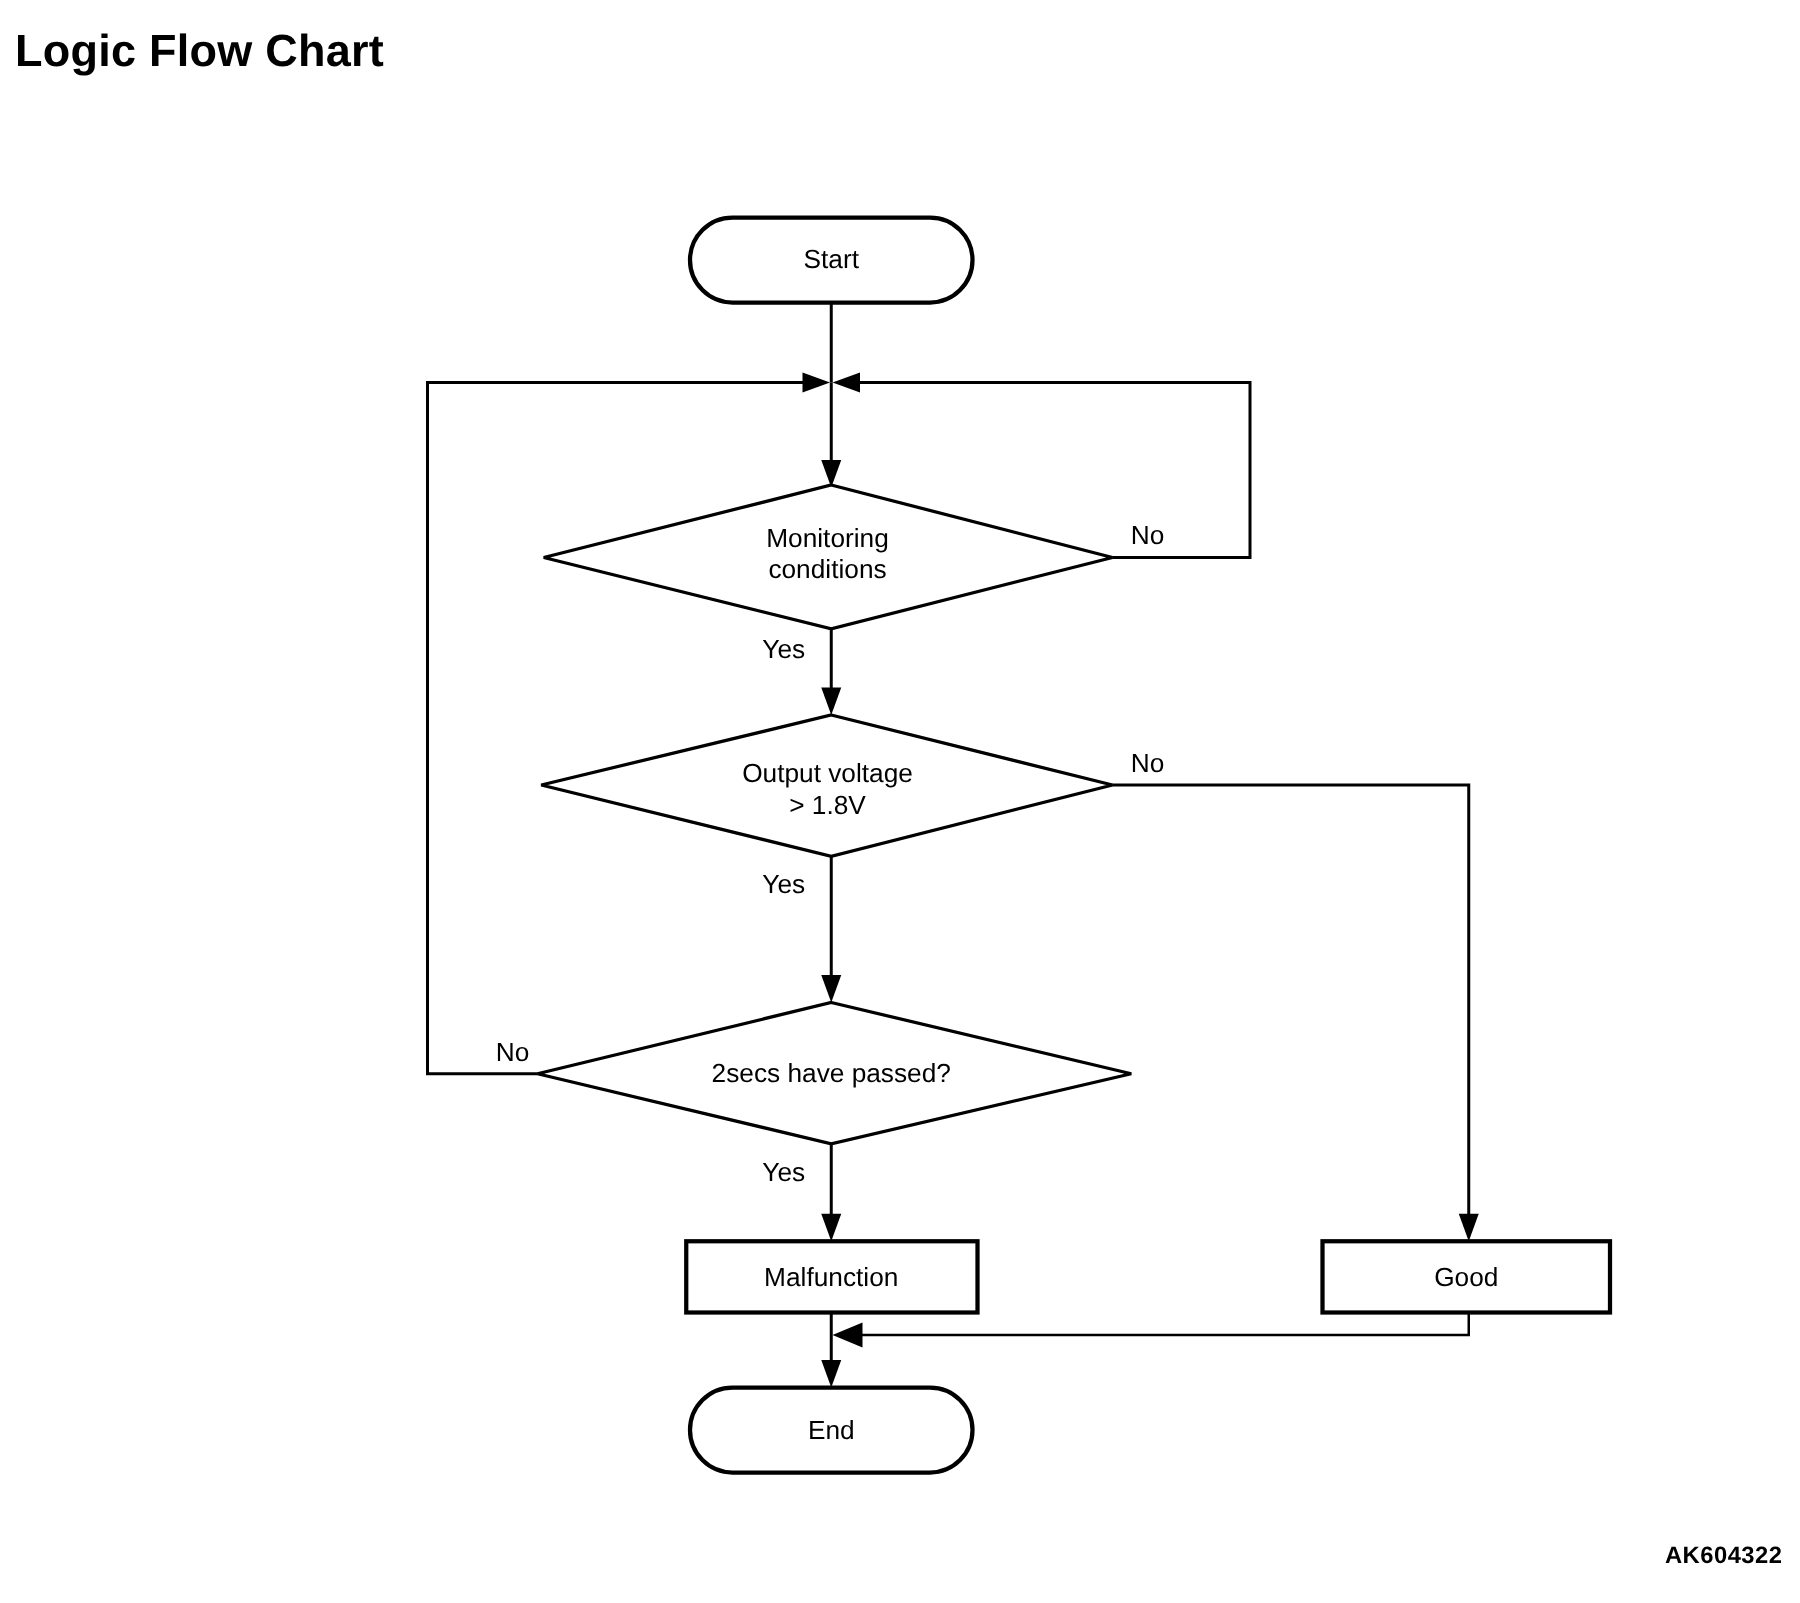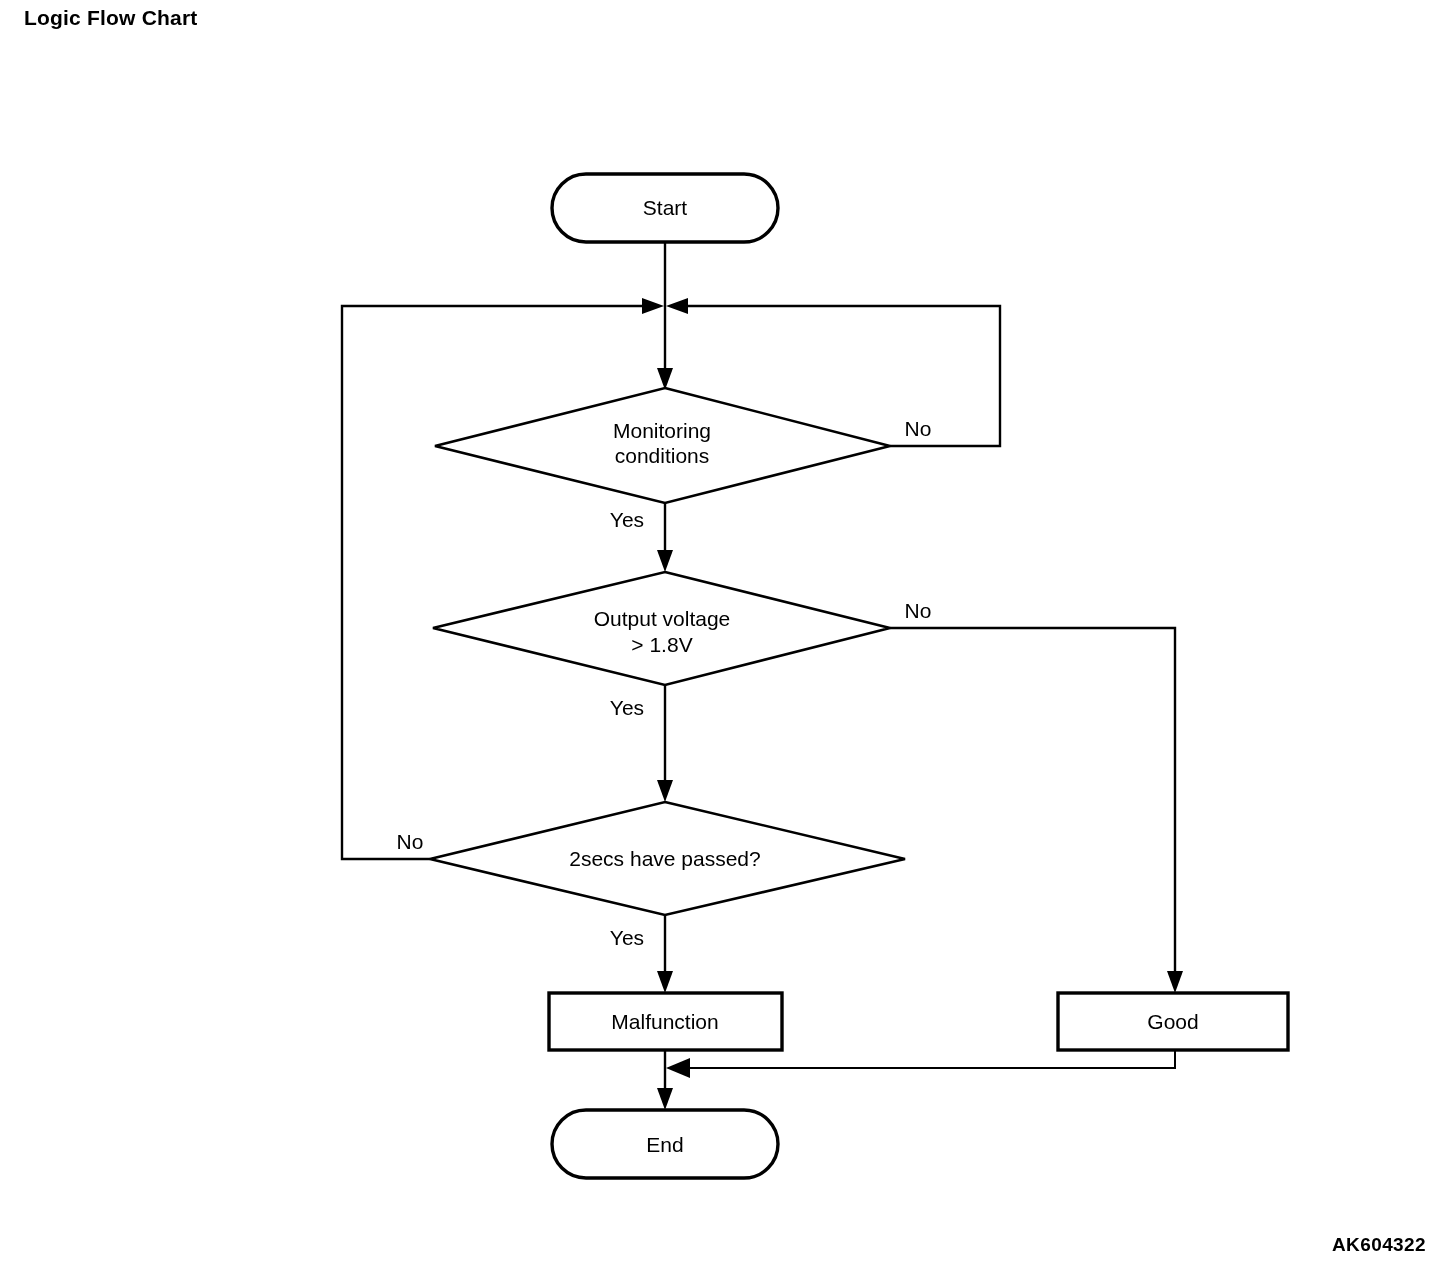--- a/index.html
+++ b/index.html
@@ -11,26 +11,25 @@
     width: 1440px;
     height: 1282px;
     position: relative;
     font-family: "Liberation Sans", sans-serif;
     color: #000000;
     overflow: hidden;
   }
   #page-title {
     position: absolute;
     left: 12px;
-    top: 6px;
-    font-size: 21px;
+    top: 20px;
+    font-size: 36px;
     font-weight: bold;
     letter-spacing: 0.2px;
     white-space: nowrap;
-    margin-left: 12px;
   }
   #footer-code {
     position: absolute;
     right: 14px;
     top: 1234px;
     font-size: 19px;
     font-weight: bold;
     letter-spacing: 0.4px;
     text-align: center;
   }

